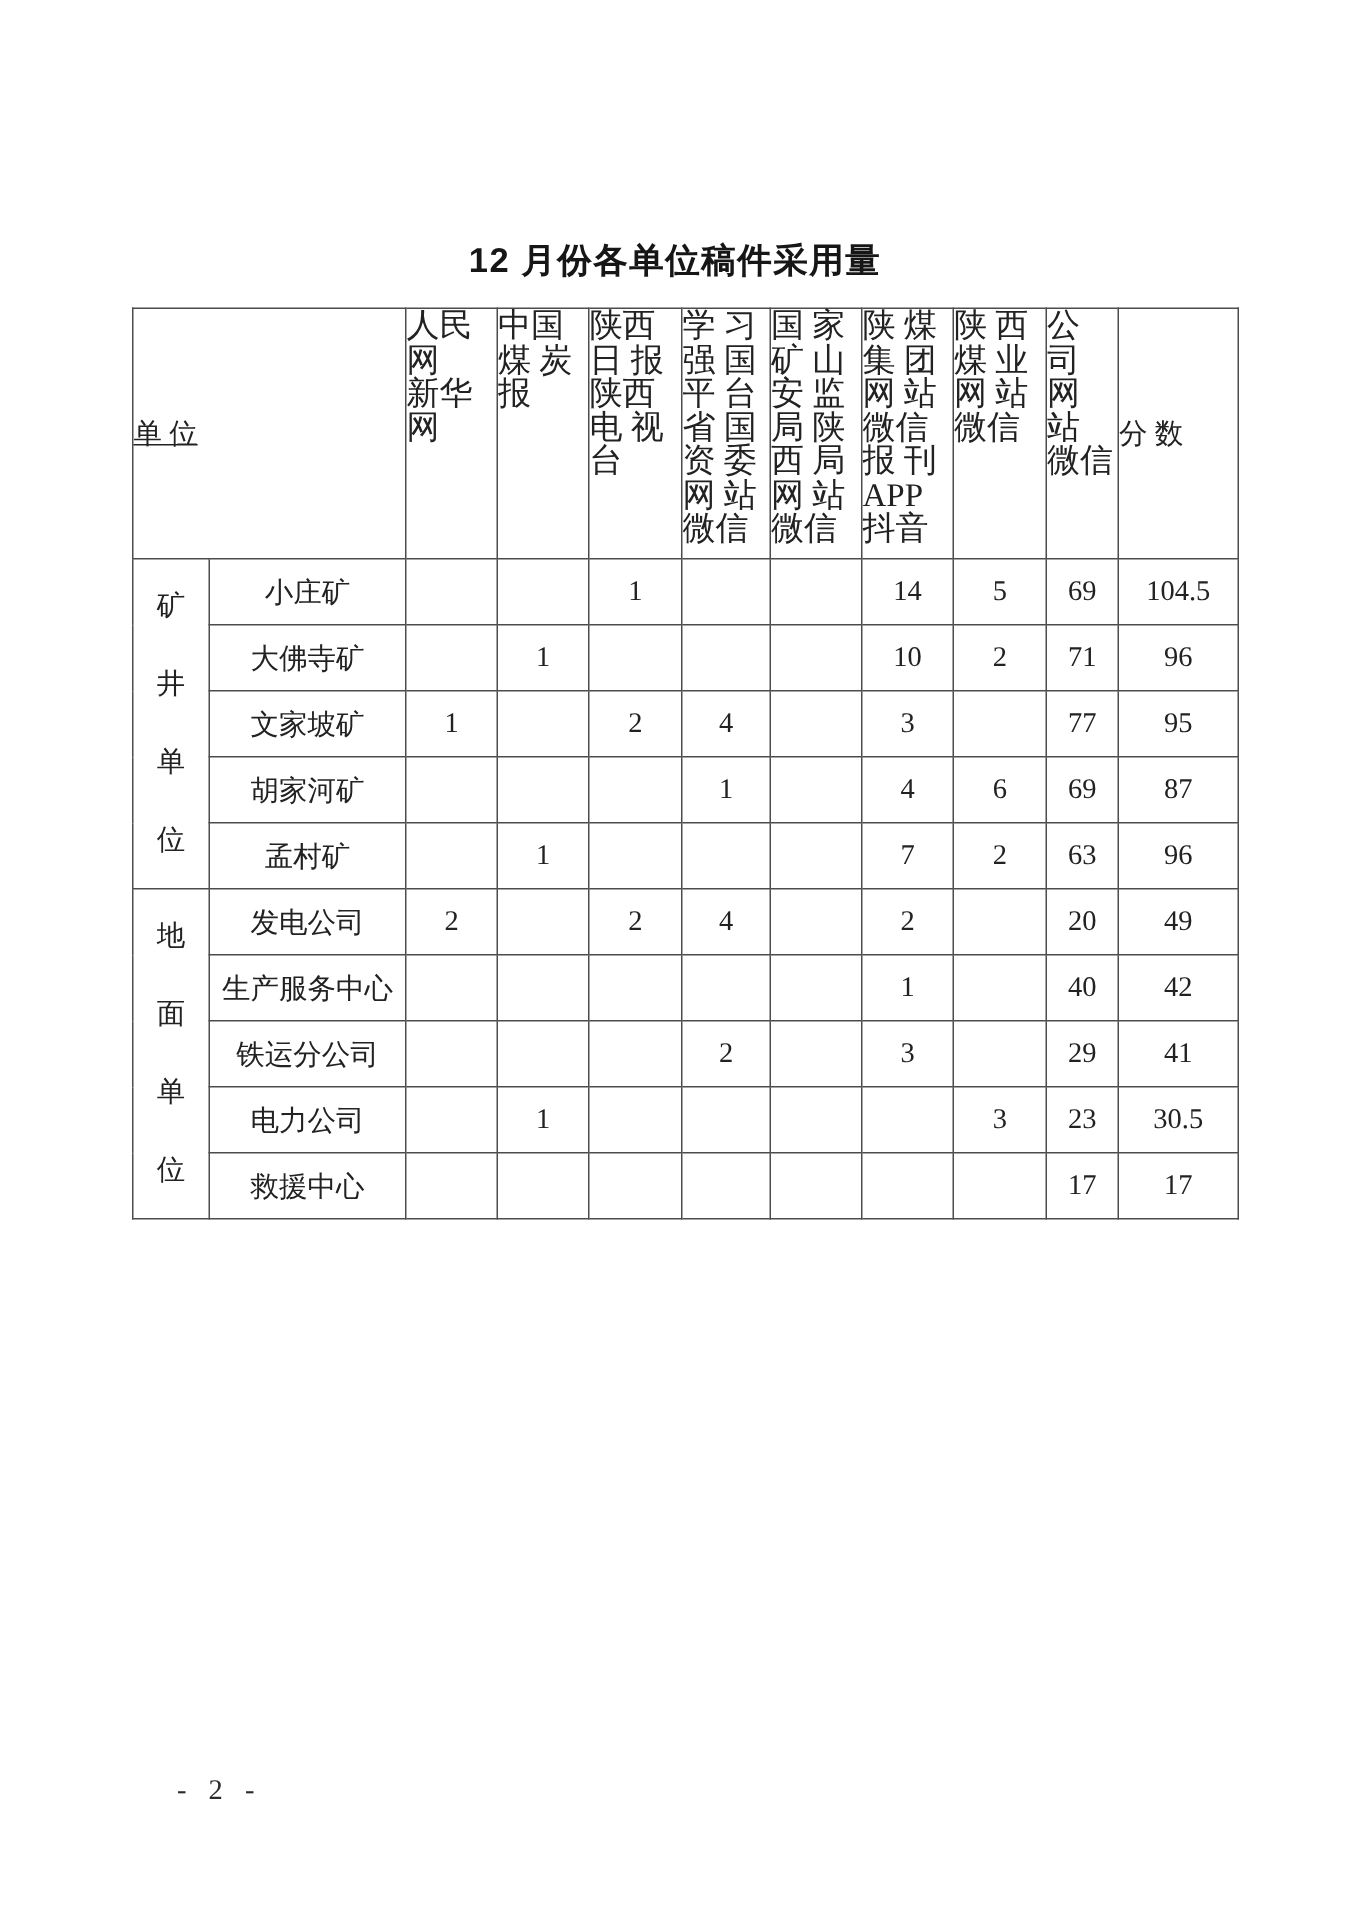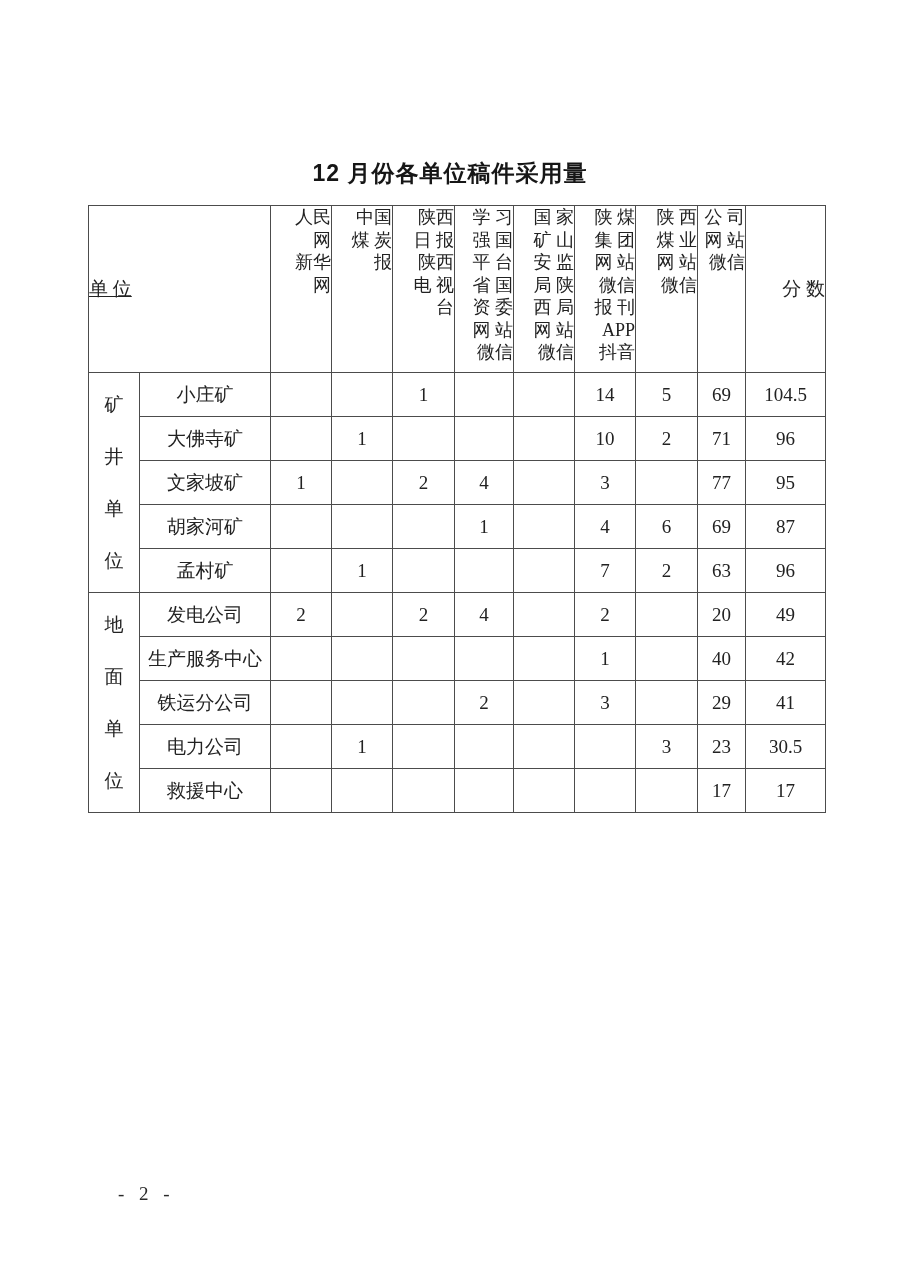--- a/index.html
+++ b/index.html
@@ -33,37 +33,37 @@
     table-layout: fixed;
   }
   table.stats th, table.stats td {
     border: 1px solid #4c4c4c;
     font-weight: normal;
     color: #222222;
     padding: 0;
   }
   th.media-h {
     vertical-align: top;
-    text-align: right;
+    text-align: left;
     padding: 6px 4px 0 7px;
-    font-size: 18px;
+    font-size: 22px;
     line-height: 22.5px;
     white-space: pre-line;
   }
   th.unit-h {
     vertical-align: middle;
     text-align: left;
     padding-left: 13px;
     font-size: 19px;
     white-space: pre;
     text-decoration: underline;
   }
   th.score-h {
     vertical-align: middle;
-    text-align: right;
+    text-align: left;
     font-size: 19px;
     white-space: pre;
   }
   td.group-cell {
     text-align: center;
     vertical-align: middle;
     font-size: 19px;
     line-height: 52px;
     white-space: pre-line;
   }

